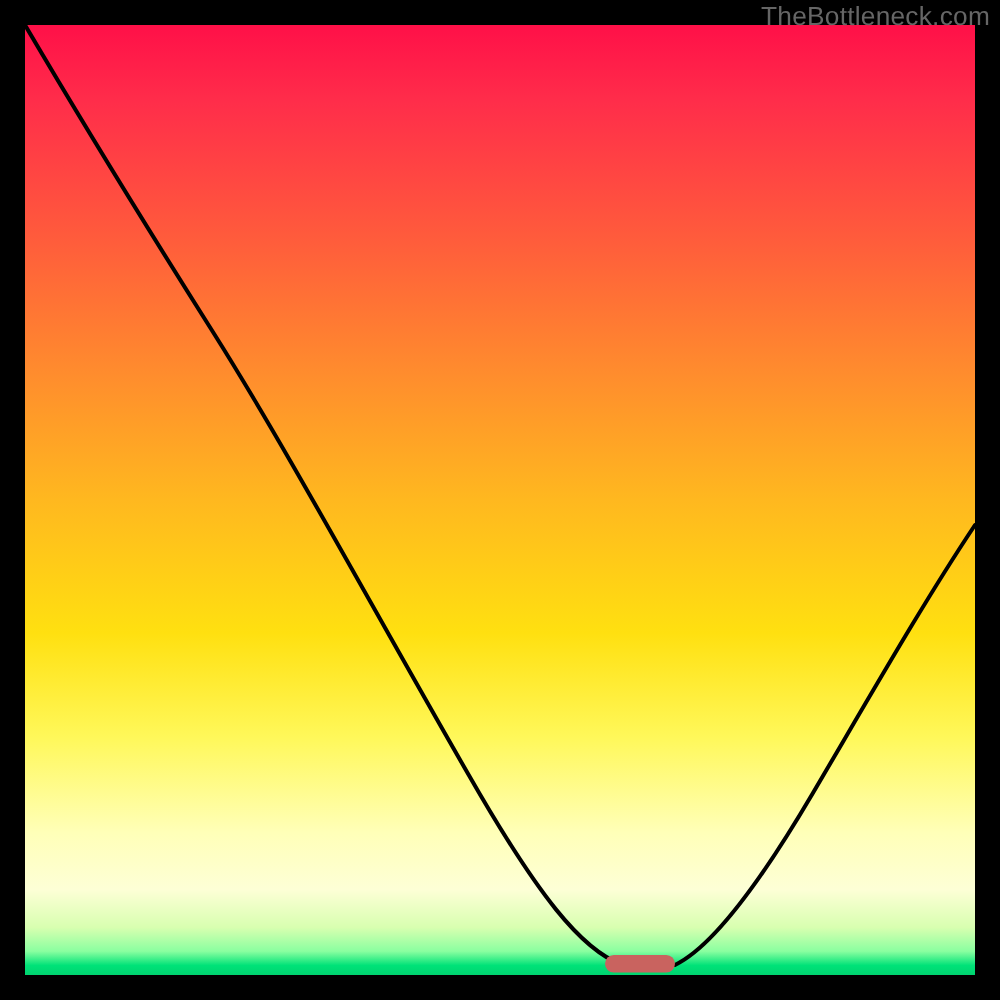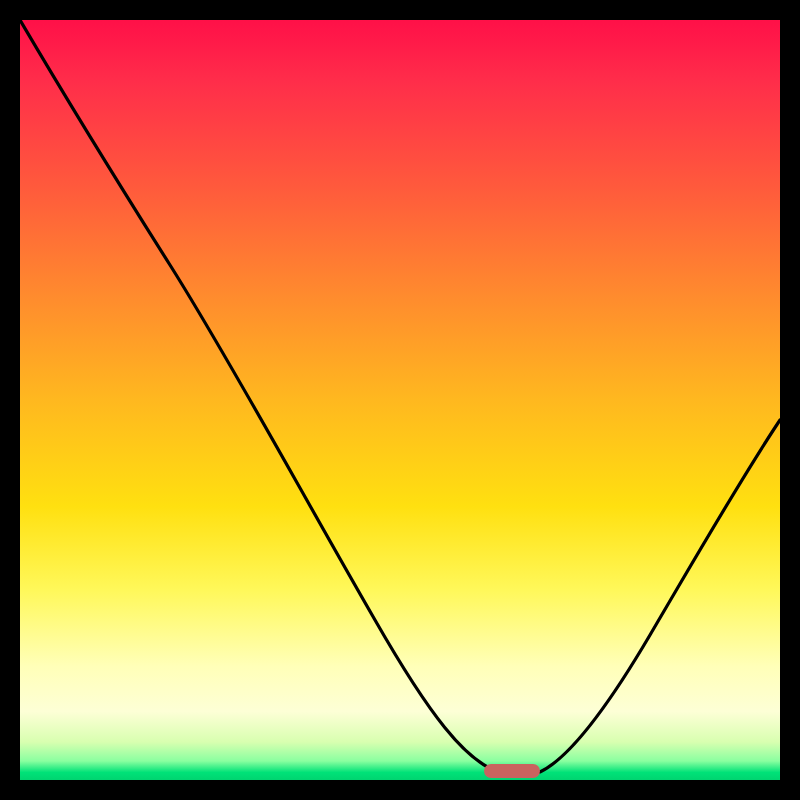--- a/index.html
+++ b/index.html
@@ -81,14 +81,15 @@
                C 410 696, 445 740, 478 752
                L 520 752
                C 545 740, 580 700, 630 615
                C 680 530, 720 460, 760 400" fill="none" stroke="#000" stroke-width="3.2" stroke-linecap="round"></path>
     </svg>
 
     <div class="marker" style="left:464px; top:744px;"></div>
 
   </div>
 
+  <div class="watermark">TheBottleneck.com</div>
 
 </div>
 
 </body></html>

